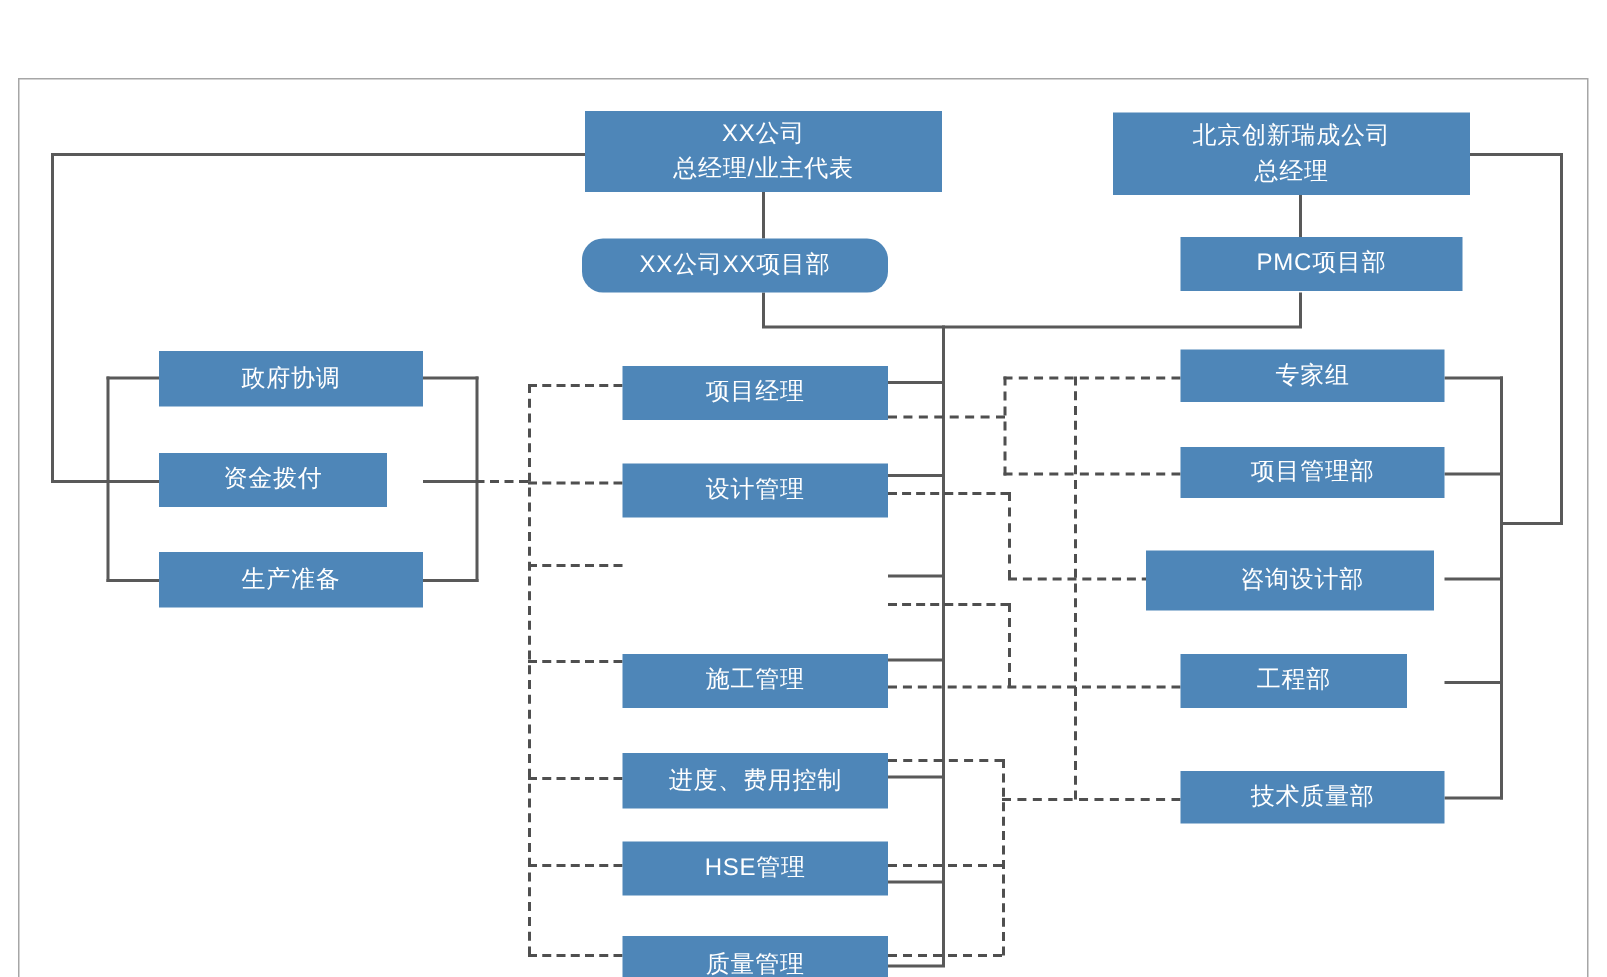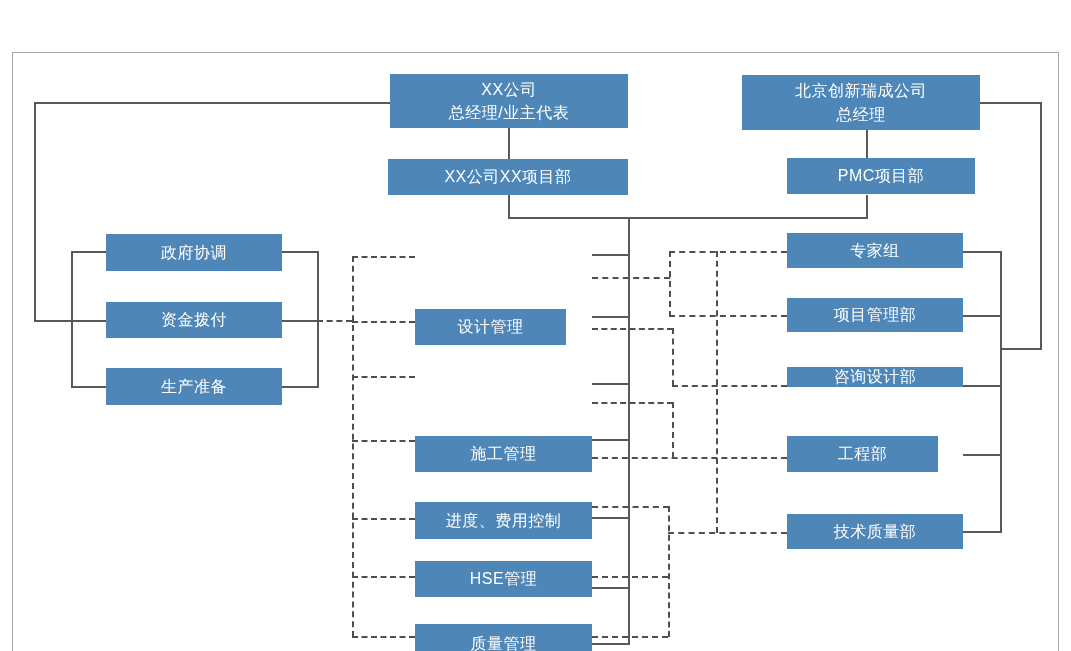--- a/index.html
+++ b/index.html
@@ -80,42 +80,45 @@
   <div class="dv" style="left:668px;top:462px;height:131px;"></div>
   <div class="dh" style="left:668px;top:488px;width:119px;"></div>
   <div class="dh" style="left:592px;top:532px;width:76px;"></div>
   <div class="dh" style="left:592px;top:592px;width:76px;"></div>
   <div class="dv" style="left:716px;top:207px;height:282px;"></div>
 
   <div class="node" style="left:390px;top:30px;width:238px;height:54px;">
     <span>XX公司</span>
     <span>总经理/业主代表</span>
   </div>
-  <div class="node" style="left:388px;top:115px;width:240px;height:36px;">
+  <div class="node" style="left:388px;top:115px;width:204px;height:36px;border-radius:14px;">
     <span>XX公司XX项目部</span>
   </div>
   <div class="node" style="left:742px;top:31px;width:238px;height:55px;">
     <span>北京创新瑞成公司</span>
     <span>总经理</span>
   </div>
   <div class="node" style="left:787px;top:114px;width:188px;height:36px;">
     <span>PMC项目部</span>
   </div>
 
   <div class="node" style="left:106px;top:190px;width:176px;height:37px;">
     <span>政府协调</span>
   </div>
-  <div class="node" style="left:106px;top:258px;width:176px;height:36px;">
+  <div class="node" style="left:106px;top:258px;width:152px;height:36px;">
     <span>资金拨付</span>
   </div>
   <div class="node" style="left:106px;top:324px;width:176px;height:37px;">
     <span>生产准备</span>
   </div>
 
-  <div class="node" style="left:415px;top:265px;width:151px;height:36px;">
+  <div class="node" style="left:415px;top:200px;width:177px;height:36px;">
+    <span>项目经理</span>
+  </div>
+  <div class="node" style="left:415px;top:265px;width:177px;height:36px;">
     <span>设计管理</span>
   </div>
   <div class="node" style="left:415px;top:392px;width:177px;height:36px;">
     <span>施工管理</span>
   </div>
   <div class="node" style="left:415px;top:458px;width:177px;height:37px;">
     <span>进度、费用控制</span>
   </div>
   <div class="node" style="left:415px;top:517px;width:177px;height:36px;">
     <span>HSE管理</span>
@@ -123,21 +126,21 @@
   <div class="node" style="left:415px;top:580px;width:177px;height:40px;">
     <span>质量管理</span>
   </div>
 
   <div class="node" style="left:787px;top:189px;width:176px;height:35px;">
     <span>专家组</span>
   </div>
   <div class="node" style="left:787px;top:254px;width:176px;height:34px;">
     <span>项目管理部</span>
   </div>
-  <div class="node" style="left:787px;top:323px;width:176px;height:20px;">
+  <div class="node" style="left:764px;top:323px;width:176px;height:40px;padding-left:16px;">
     <span>咨询设计部</span>
   </div>
   <div class="node" style="left:787px;top:392px;width:151px;height:36px;">
     <span>工程部</span>
   </div>
   <div class="node" style="left:787px;top:470px;width:176px;height:35px;">
     <span>技术质量部</span>
   </div>
 </div>
 

